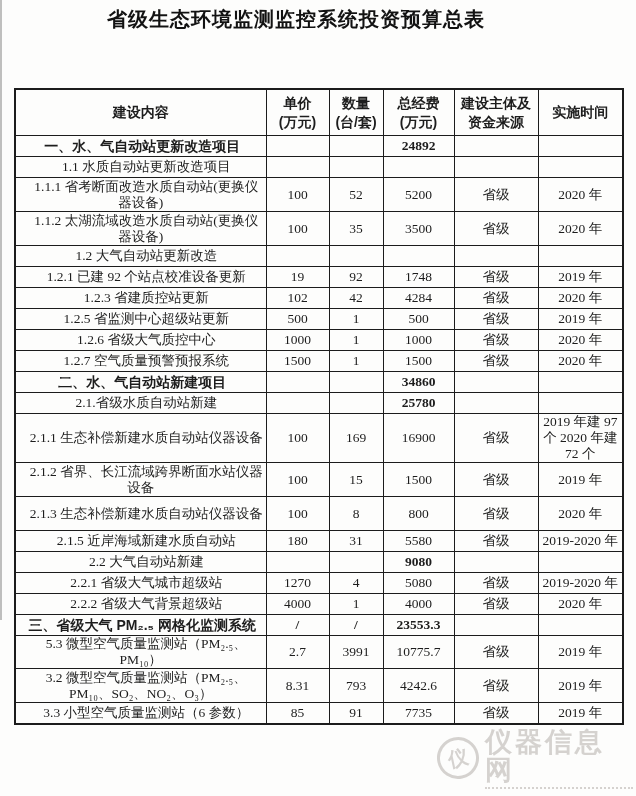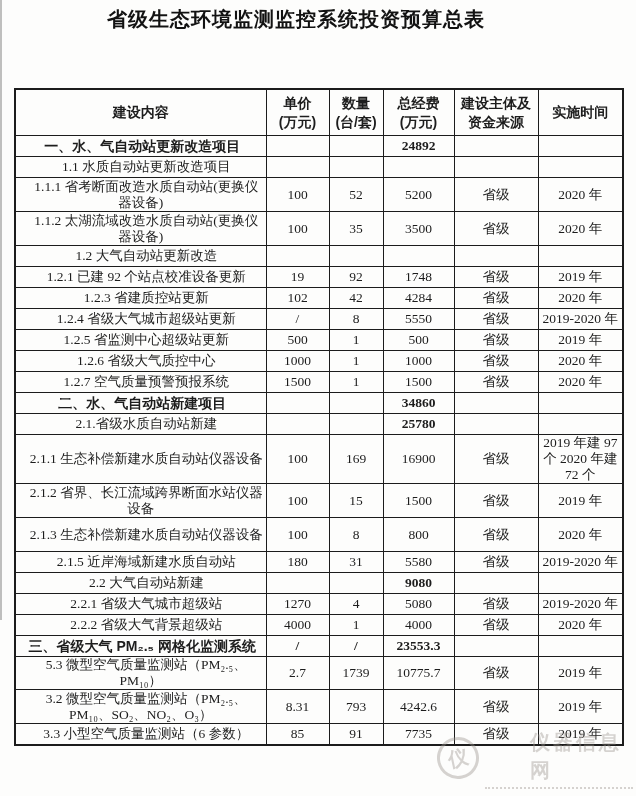--- a/index.html
+++ b/index.html
@@ -58,23 +58,22 @@
     opacity:.40;pointer-events:none;color:#9a948e;
   }
   .wm-circle{
     flex:0 0 auto;width:36px;height:36px;border:3px solid #9a948e;border-radius:50%;
     display:flex;align-items:center;justify-content:center;
     font-size:20px;font-weight:bold;transform:rotate(-12deg);
     font-family:"Liberation Sans","DejaVu Sans",sans-serif;
   }
   .wm-body{display:flex;flex-direction:column;align-items:flex-start;}
   .wm-text{
-    font-size:20px;font-weight:bold;letter-spacing:3px;line-height:28px;
+    font-size:27px;font-weight:bold;letter-spacing:3px;line-height:28px;
     font-family:"Liberation Sans","DejaVu Sans",sans-serif;
-    margin-left:45px;
   }
   .wm-dots{
     width:148px;border-bottom:2px dotted #9a948e;margin-top:3px;
   }
 </style>
 </head>
 <body>
 
 <div class="scan-edge"></div>
 
@@ -154,28 +153,20 @@
       </tr>
       <tr class="r1">
         <td class="content-cell">1.2.3 省建质控站更新</td>
         <td>102</td>
         <td>42</td>
         <td>4284</td>
         <td>省级</td>
         <td>2020 年</td>
       </tr>
       <tr class="r1">
-        <td class="content-cell">1.2.4 省级大气城市超级站更新</td>
-        <td>/</td>
-        <td>8</td>
-        <td>5550</td>
-        <td>省级</td>
-        <td>2019-2020 年</td>
-      </tr>
-      <tr class="r1">
         <td class="content-cell">1.2.5 省监测中心超级站更新</td>
         <td>500</td>
         <td>1</td>
         <td>500</td>
         <td>省级</td>
         <td>2019 年</td>
       </tr>
       <tr class="r1">
         <td class="content-cell">1.2.6 省级大气质控中心</td>
         <td>1000</td>
@@ -268,21 +259,21 @@
         <td class="content-cell">三、省级大气 PM₂.₅ 网格化监测系统</td>
         <td>/</td>
         <td>/</td>
         <td class="bold">23553.3</td>
         <td></td>
         <td></td>
       </tr>
       <tr class="r1">
         <td class="content-cell">5.3 微型空气质量监测站（PM₂.₅、PM₁₀）</td>
         <td>2.7</td>
-        <td>1739</td>
+        <td>3991</td>
         <td>10775.7</td>
         <td>省级</td>
         <td>2019 年</td>
       </tr>
       <tr class="r2">
         <td class="content-cell">3.2 微型空气质量监测站（PM₂.₅、PM₁₀、SO₂、NO₂、O₃）</td>
         <td>8.31</td>
         <td>793</td>
         <td>4242.6</td>
         <td>省级</td>

